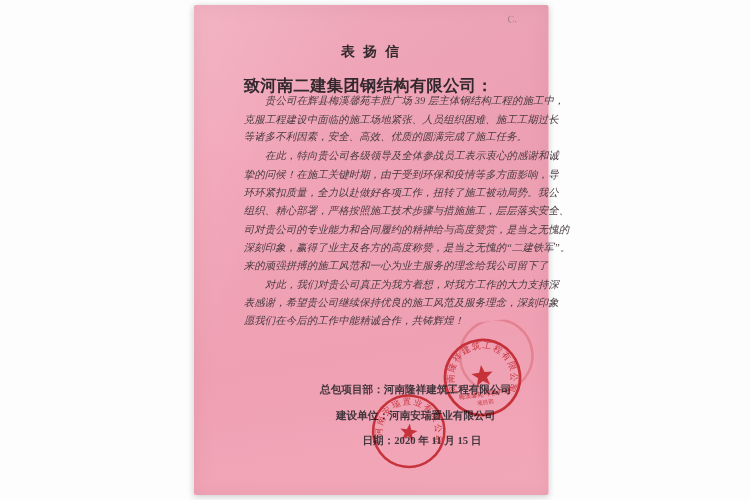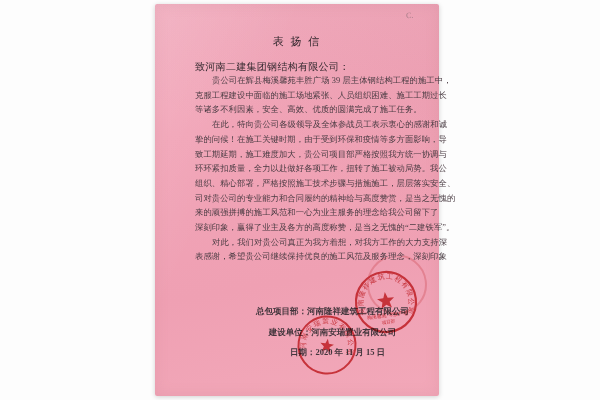--- a/index.html
+++ b/index.html
@@ -17,32 +17,32 @@
       linear-gradient(205deg, rgba(120,40,60,.06), rgba(0,0,0,0) 45%),
       linear-gradient(170deg,#f4aec0 0%,#f1a4b7 30%,#efa0b3 68%,#f2a8b9 100%);
     box-shadow:0 1px 5px rgba(0,0,0,.18), inset 0 0 14px rgba(190,110,130,.18);
   }
   .corner-mark{
     position:absolute;top:7px;right:26px;
     font-size:8px;color:rgba(110,95,100,.55);transform:rotate(-4deg);
   }
   .title{
     position:absolute;top:30px;left:0;width:100%;
-    text-align:center;font-size:11px;font-weight:normal;
+    text-align:center;font-size:11px;font-weight:bold;
     letter-spacing:2px;color:#33282e;margin:0;
   }
   .addressee{
     position:absolute;top:56px;left:40px;
-    font-size:10px;font-weight:normal;color:#33282e;letter-spacing:.3px;
+    font-size:13px;font-weight:bold;color:#33282e;letter-spacing:.3px;
   }
   .body-block{
     position:absolute;top:70px;left:40px;width:234px;
     font-size:8.3px;line-height:14.7px;color:#493b42;letter-spacing:.1px;
   }
-  .body-line{white-space:nowrap;}
+  .body-line{white-space:nowrap;font-style:italic;}
   .body-line.indent{padding-left:17px;}
   .sig-block{
     position:absolute;top:297px;right:30px;
     text-align:center;font-size:8.5px;line-height:20.6px;color:#43363d;font-weight:bold;
   }
   .sig-block .date-line{margin-right:-10px;}
   .stamp{position:absolute;mix-blend-mode:multiply;opacity:.82;}
   .stamp-1{left:187px;top:254px;width:88px;height:88px;transform:rotate(-7deg);}
   .stamp-2{left:130px;top:299px;width:84px;height:84px;transform:rotate(8deg);}
   .stamp text{font-family:"Liberation Serif","DejaVu Serif",serif;}
@@ -58,28 +58,28 @@
     <h1 class="title">表 扬 信</h1>
 
     <div class="addressee">致河南二建集团钢结构有限公司：</div>
 
     <div class="body-block">
         <div class="body-line indent">贵公司在辉县梅溪馨苑丰胜广场 39 层主体钢结构工程的施工中，</div>
         <div class="body-line">克服工程建设中面临的施工场地紧张、人员组织困难、施工工期过长</div>
         <div class="body-line">等诸多不利因素，安全、高效、优质的圆满完成了施工任务。</div>
         <div class="body-line indent">在此，特向贵公司各级领导及全体参战员工表示衷心的感谢和诚</div>
         <div class="body-line">挚的问候！在施工关键时期，由于受到环保和疫情等多方面影响，导</div>
-        <div class="body-line">致工期延期，施工难度加大，贵公司项目部严格按照我方统一协调与</div>
         <div class="body-line">环环紧扣质量，全力以赴做好各项工作，扭转了施工被动局势。我公</div>
         <div class="body-line">组织、精心部署，严格按照施工技术步骤与措施施工，层层落实安全、</div>
         <div class="body-line">司对贵公司的专业能力和合同履约的精神给与高度赞赏，是当之无愧的</div>
+        <div class="body-line">深刻印象，赢得了业主及各方的高度称赞，是当之无愧的“二建铁军”。</div>
         <div class="body-line">来的顽强拼搏的施工风范和一心为业主服务的理念给我公司留下了</div>
-        <div class="body-line">深刻印象，赢得了业主及各方的高度称赞，是当之无愧的“二建铁军”。</div>
         <div class="body-line indent">对此，我们对贵公司真正为我方着想，对我方工作的大力支持深</div>
         <div class="body-line">表感谢，希望贵公司继续保持优良的施工风范及服务理念，深刻印象</div>
+        <div class="body-line">愿我们在今后的工作中能精诚合作，共铸辉煌！</div>
       </div>
 
     <div class="sig-block">
       <div>总包项目部：河南隆祥建筑工程有限公司</div>
       <div>建设单位：河南安瑞置业有限公司</div>
       <div class="date-line">日期：2020 年 11 月 15 日</div>
     </div>
 
     <svg class="stamp stamp-1" viewBox="-44 -44 88 88">
       <defs>

